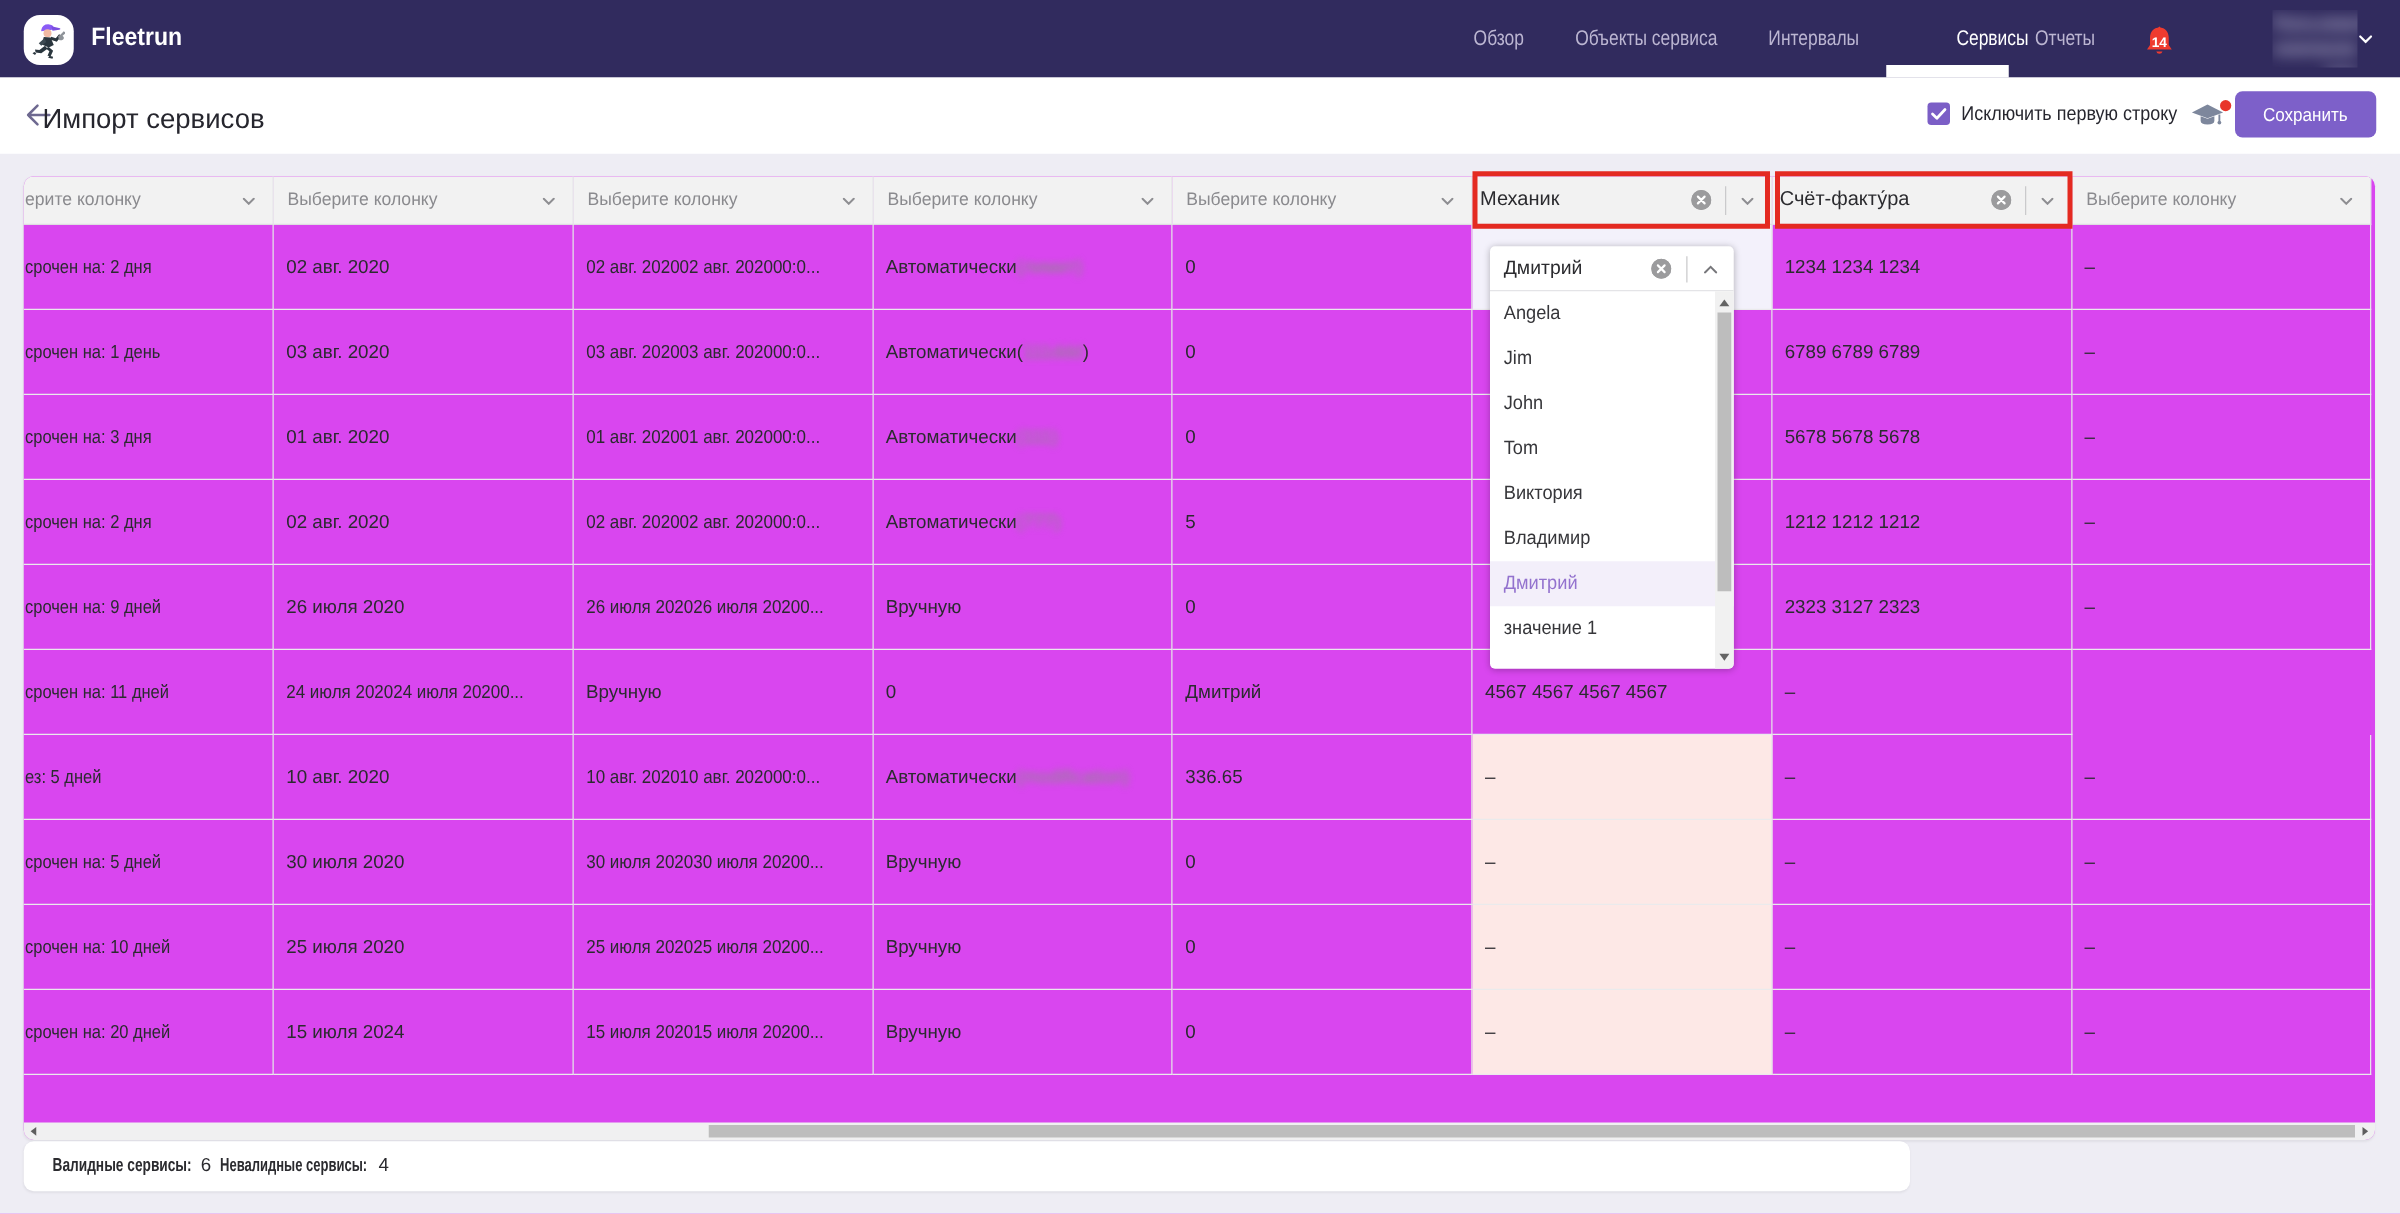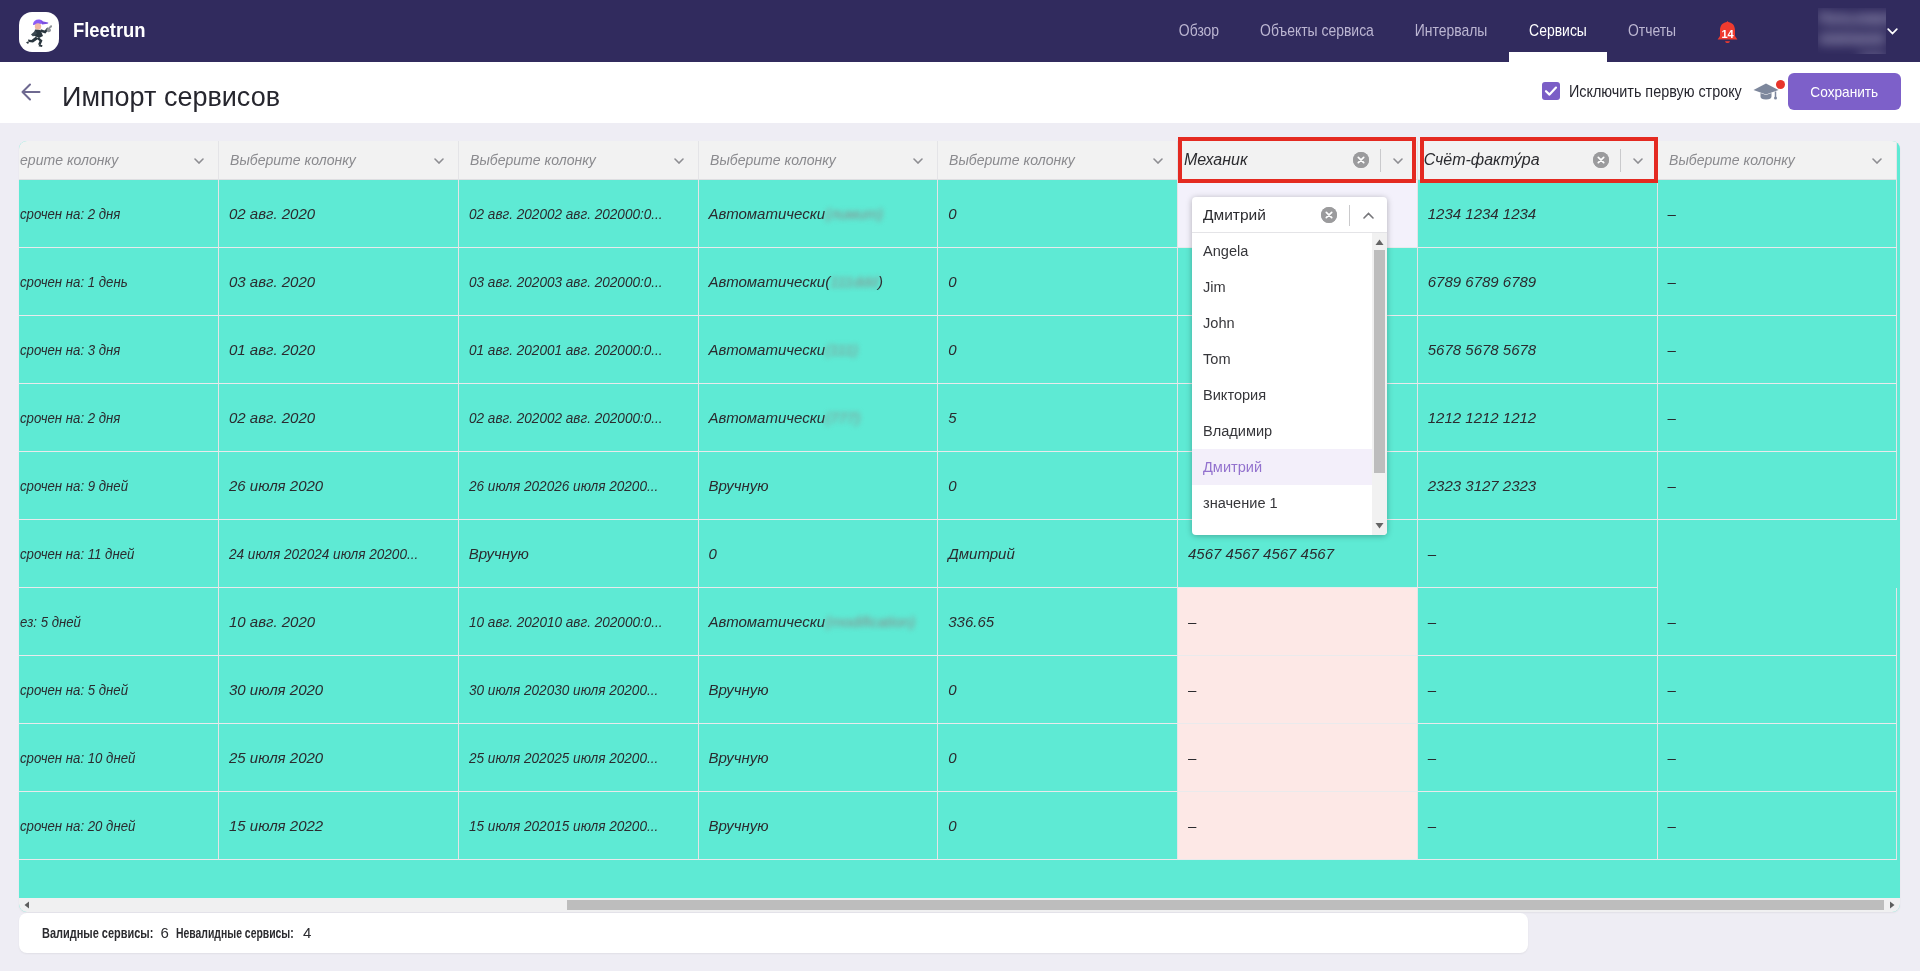--- a/index.html
+++ b/index.html
@@ -8,37 +8,37 @@
   body { font-family:"Liberation Sans", sans-serif; background:#EEEDF4; position:relative; }
   .abs { position:absolute; }
 
   
   .nav { position:absolute; left:0; top:0; width:1920px; height:62px; background:#312B5E; }
   .logo { position:absolute; left:19px; top:12px; width:40px; height:40px; background:#fff; border-radius:13px; }
   .brand { position:absolute; left:73px; top:19px; color:#fff; font-size:20px; font-weight:bold; letter-spacing:0px; transform:scaleX(0.92); transform-origin:left center; }
   .navitem { position:absolute; top:21px; transform:translateX(-50%); font-size:17px; color:#BCB6D2; white-space:nowrap; }
   .navitem span, .center-sx { display:inline-block; transform:scaleX(0.82); transform-origin:center center; }
   .sx { display:inline-block; transform-origin:left center; }
-  .navitem.active { color:#fff; }
+  .navitem.active { color:#fff;margin-left:36px; }
   .navtab { position:absolute; left:1509px; top:52px; width:98px; height:10px; background:#fff; }
   .userblur { position:absolute; left:1818px; top:8px; width:68px; height:46px; overflow:hidden; }
   .userblur div { color:rgba(222,220,242,0.85); filter:blur(6px); font-size:14px; font-weight:bold; text-align:right; line-height:20px; }
 
   
   .toolbar { position:absolute; left:0; top:62px; width:1920px; height:61px; background:#fff; }
-  .title { position:absolute; left:62px; top:20px; font-size:27px; color:#26262E; }
+  .title { position:absolute; left:34px; top:20px; font-size:22px; color:#26262E; }
   .chk { position:absolute; left:1542px; top:20px; width:18px; height:18px; background:#7B5EC6; border-radius:3px; }
   .chklabel { position:absolute; left:1569px; top:21px; font-size:16px; color:#26262E; white-space:nowrap; }
   .reddot { position:absolute; left:1776px; top:18px; width:9px; height:9px; border-radius:50%; background:#E8352B; }
   .savebtn { position:absolute; left:1788px; top:11px; width:113px; height:37px; background:#7D60C9; border-radius:6px;
              color:#fff; font-size:17px; text-align:center; line-height:37px; }
 
   
-  .card { position:absolute; left:19px; top:141px; width:1881px; height:771px; background:#5eead4;
-          border-radius:8px; overflow:hidden; box-shadow:0 1px 2px rgba(0,0,0,0.06);font-style:italic; }
+  .card { position:absolute; left:19px; top:141px; width:1881px; height:771px; background:#d946ef;
+          border-radius:8px; overflow:hidden; box-shadow:0 1px 2px rgba(0,0,0,0.06); }
   .tbl { position:absolute; left:-39.75px; top:0; width:1918px; }
   .hrow { display:flex; height:39px; }
   .hcell { width:239.75px; height:39px; background:#F2F2F2; border-right:1px solid #E4E4E7; border-bottom:1px solid #DEDEE1;
            font-size:14.5px; color:#8A8A8E; line-height:38px; padding-left:11px; position:relative; white-space:nowrap; overflow:hidden; }
   .hcell .chev { position:absolute; right:14px; top:17px; }
   .row { display:flex; height:68px; }
   .cell { width:239.75px; height:68px; border-right:1px solid #E4E4E7; border-bottom:1px solid #EAEAEC;
           font-size:15px; color:#2B2B2F; line-height:67px; padding-left:10px; white-space:nowrap; overflow:hidden; position:relative; }
   .cell.pink { background:#FDE8E6; }
   .cell.lav { background:#F3F1FB; }
@@ -257,21 +257,21 @@
 <div class="cell">25 июля 2020</div>
 <div class="cell"><span class="sx" style="transform:scaleX(0.905);">25 июля 202025 июля 20200...</span></div>
 <div class="cell">Вручную</div>
 <div class="cell">0</div>
 <div class="cell pink">–</div>
 <div class="cell">–</div>
 <div class="cell">–</div>
 </div>
 <div class="row">
 <div class="cell" style="padding-left:41px;"><span class="sx" style="transform:scaleX(0.88);">срочен на: 20 дней</span></div>
-<div class="cell">15 июля 2022</div>
+<div class="cell">15 июля 2024</div>
 <div class="cell"><span class="sx" style="transform:scaleX(0.905);">15 июля 202015 июля 20200...</span></div>
 <div class="cell">Вручную</div>
 <div class="cell">0</div>
 <div class="cell pink">–</div>
 <div class="cell">–</div>
 <div class="cell">–</div>
 </div>
 </div>
   <div class="hscroll">
     <div class="hthumb"></div>

